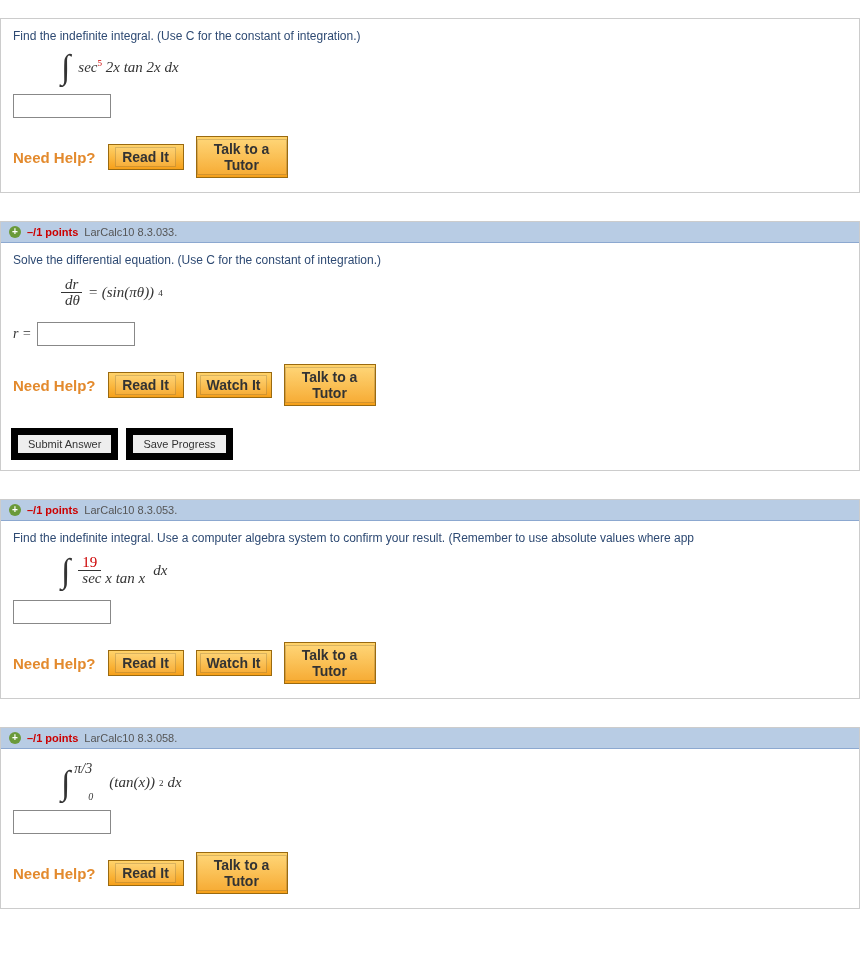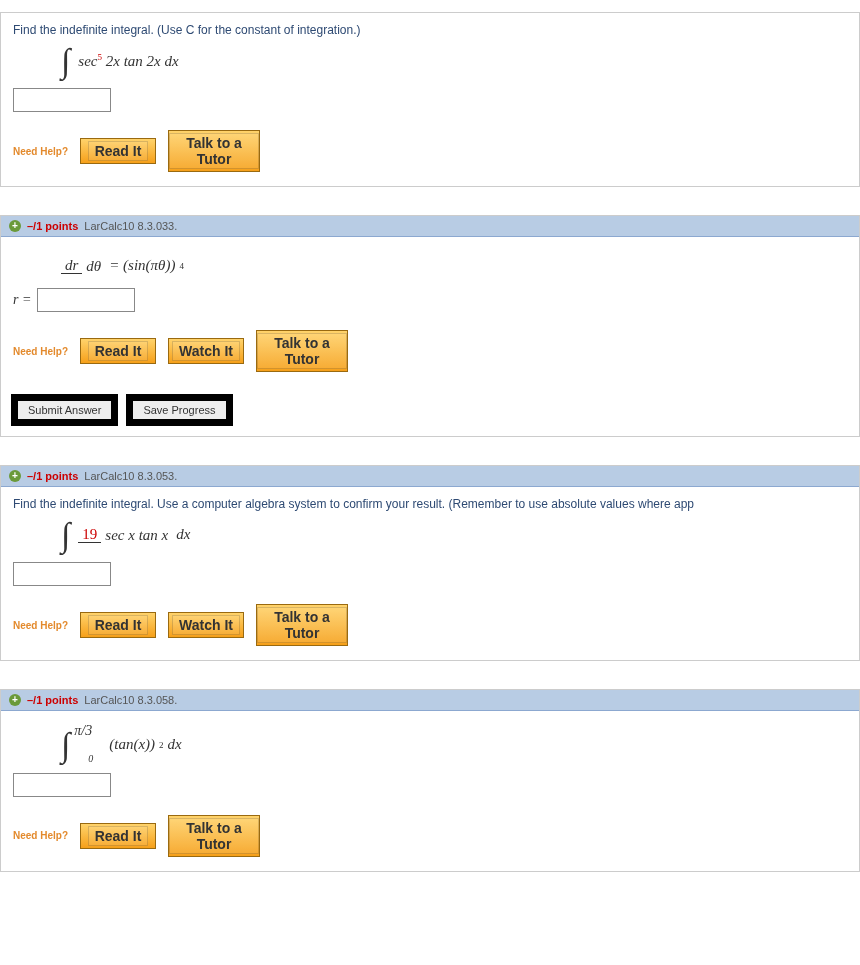--- a/index.html
+++ b/index.html
@@ -1,36 +1,36 @@
 <!DOCTYPE html>
 <html><head>
 <meta charset="utf-8">
 <style>
   html,body{margin:0;padding:0;font-family:Verdana,Arial,sans-serif;font-size:12px;color:#333;background:#fff}
   .page{width:860px}
-  .qbox{border:1px solid #ccc;background:#fff;margin:12px 0 28px 0}
+  .qbox{border:1px solid #ccc;background:#fff;margin:18px 0 28px 0}
   .qhead{background:#b8cce4;border-bottom:1px solid #8ca8d0;padding:4px 8px;font-size:11px;color:#333;display:flex;align-items:center;gap:6px}
   .expand-icon{width:12px;height:12px;border-radius:50%;background:#6a9a3a;color:#fff;font-size:10px;line-height:12px;text-align:center;font-weight:bold;display:inline-block}
   .pts{color:#c00;font-weight:bold}
   .ref{color:#555}
   .qbody{padding:10px 12px 14px}
   .prompt{color:#2e4a73}
   .mathblock{margin:10px 0 14px 48px;font-family:'Times New Roman',serif;font-size:15px;font-style:italic;display:flex;align-items:center;gap:4px}
   .intsym{font-style:normal;font-size:34px;line-height:0.8;margin-right:4px}
   .answerbox{border:1px solid #888;width:96px;height:22px;background:#fff;display:inline-block}
   .answerrow{margin:4px 0 18px 0;display:flex;align-items:center;gap:6px}
   .rvar{font-family:'Times New Roman',serif;font-style:italic;font-size:14px}
   .help-row{display:flex;align-items:center;gap:12px;margin-top:4px}
-  .need{color:#e38a2d;font-weight:bold;font-size:10px}
+  .need{color:#e38a2d;font-weight:bold;font-size:15px}
   .hbtn{background:linear-gradient(#ffd36b,#f6a01a);border:1px solid #9a6a10;font-size:14px;font-weight:bold;color:#333;padding:2px 0;width:74px;text-align:center;cursor:pointer}
   .hbtn .inner{display:inline-block;border:1px solid rgba(0,0,0,0.15);padding:1px 6px;background:rgba(255,255,255,0.1)}
   .hbtn.wide{width:90px}
   .submitrow{padding:8px 10px 10px;display:flex;gap:8px}
   .gbtn{background:#eee;border:7px solid #000000;font-size:11px;padding:3px 10px;cursor:pointer}
-  .frac{display:inline-flex;flex-direction:row;align-items:flex-end;font-style:italic;line-height:1}
+  .frac{display:inline-flex;flex-direction:column;align-items:flex-start;font-style:italic;line-height:1}
   .frac .num{border-bottom:1px solid #333;padding:0 4px}
   .frac .den{padding:0 4px}
   .sup{font-size:9px;vertical-align:super;font-style:normal}
   .red{color:#c00;font-style:normal}
   .upper{font-size:14px;position:relative;top:-14px;left:-4px}
   .lower{font-size:10px;position:relative;top:14px;left:-12px}
 </style>
 </head>
 <body>
 <div class="page">
@@ -55,20 +55,21 @@
   </div>
 </div>
 
 <div class="qbox">
   <div class="qhead">
     <span class="expand-icon">+</span>
     <span class="pts">–/1 points</span>
     <span class="ref">LarCalc10 8.3.033.</span>
   </div>
   <div class="qbody">
+    <div class="prompt">Solve the differential equation. (Use C for the constant of integration.)</div>
     <div class="mathblock">
       <span class="frac">
         <span class="num">dr</span>
         <span class="den">dθ</span>
       </span>
       <span> = (sin(πθ))</span>
           <span class="sup">4</span>
     </div>
     <div class="answerrow">
       <span class="rvar">r =</span>

